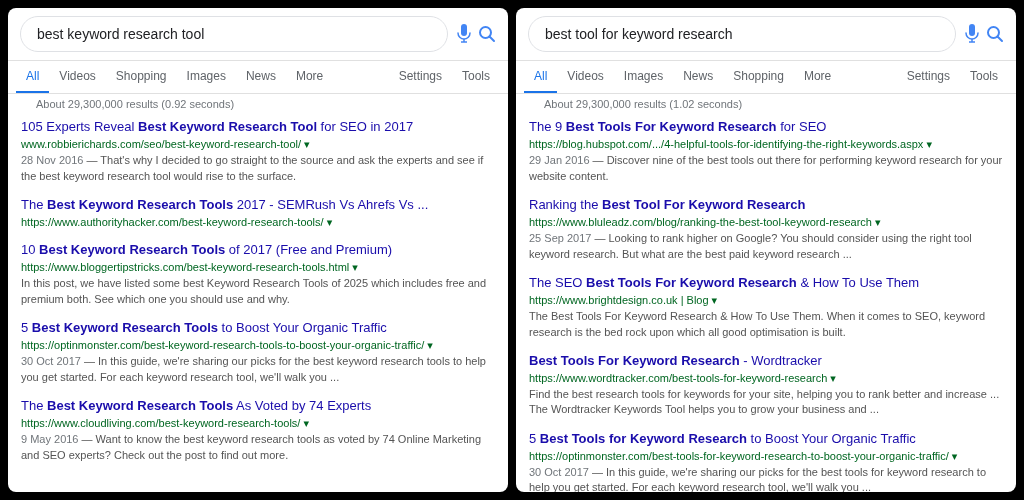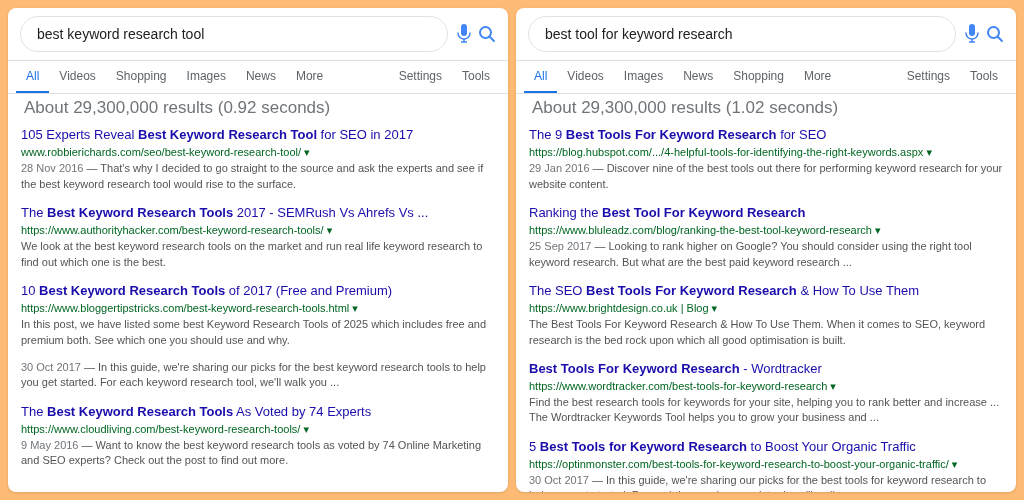--- a/index.html
+++ b/index.html
@@ -10,21 +10,21 @@
       justify-content: center;
       align-items: center;
       width: 1024px;
       height: 500px;
       overflow: hidden;
     }
     .container {
       display: flex;
       width: 1024px;
       height: 500px;
-      background: #fdba74;
+      background: #000000;
       gap: 8px;
       padding: 8px;
     }
     .panel {
       background: #fff;
       border-radius: 8px;
       flex: 1;
       padding: 0;
       overflow: hidden;
       box-shadow: 0 1px 3px rgba(0,0,0,0.12);
@@ -72,22 +72,22 @@
       cursor: pointer;
       border-bottom: 2px solid transparent;
       white-space: nowrap;
     }
     .tab.active {
       color: #1a73e8;
       border-bottom: 2px solid #1a73e8;
     }
     .tab-spacer { flex: 1; }
     .results-count {
-      padding: 4px 16px;
-      font-size: 17px;
+      padding: 4px 28px;
+      font-size: 11px;
       color: #70757a;
     }
     .results {
       padding: 4px 13px;
       overflow-y: auto;
       flex: 1;
     }
     .result-item {
       margin-bottom: 12px;
     }
@@ -158,32 +158,35 @@
         </div>
         <div class="result-url">www.robbierichards.com/seo/best-keyword-research-tool/ ▾</div>
         <div class="result-snippet"><span class="result-date">28 Nov 2016</span> — That's why I decided to go straight to the source and ask the experts and see if the best keyword research tool would rise to the surface.</div>
       </div>
 
       <div class="result-item">
         <div class="result-title">
           <span>The <strong>Best Keyword Research Tools</strong> 2017 - SEMRush Vs Ahrefs Vs ...</span>
         </div>
         <div class="result-url">https://www.authorityhacker.com/best-keyword-research-tools/ ▾</div>
-        <div class="result-snippet">We look at the best keyword research tools on the market and run real life keyword research to find out which one is the best.</div>
       </div>
 
       <div class="result-item">
         <div class="result-title">
           <span>10 <strong>Best Keyword Research Tools</strong> of 2017 (Free and Premium)</span>
         </div>
         <div class="result-url">https://www.bloggertipstricks.com/best-keyword-research-tools.html ▾</div>
         <div class="result-snippet">In this post, we have listed some best Keyword Research Tools of 2025 which includes free and premium both. See which one you should use and why.</div>
       </div>
 
       <div class="result-item">
+        <div class="result-title">
+          <span>5 <strong>Best Keyword Research Tools</strong> to Boost Your Organic Traffic</span>
+        </div>
+        <div class="result-url">https://optinmonster.com/best-keyword-research-tools-to-boost-your-organic-traffic/ ▾</div>
         <div class="result-snippet"><span class="result-date">30 Oct 2017</span> — In this guide, we're sharing our picks for the best keyword research tools to help you get started. For each keyword research tool, we'll walk you ...</div>
       </div>
 
       <div class="result-item">
         <div class="result-title">
           <span>The <strong>Best Keyword Research Tools</strong> As Voted by 74 Experts</span>
         </div>
         <div class="result-url">https://www.cloudliving.com/best-keyword-research-tools/ ▾</div>
         <div class="result-snippet"><span class="result-date">9 May 2016</span> — Want to know the best keyword research tools as voted by 74 Online Marketing and SEO experts? Check out the post to find out more.</div>
       </div>

